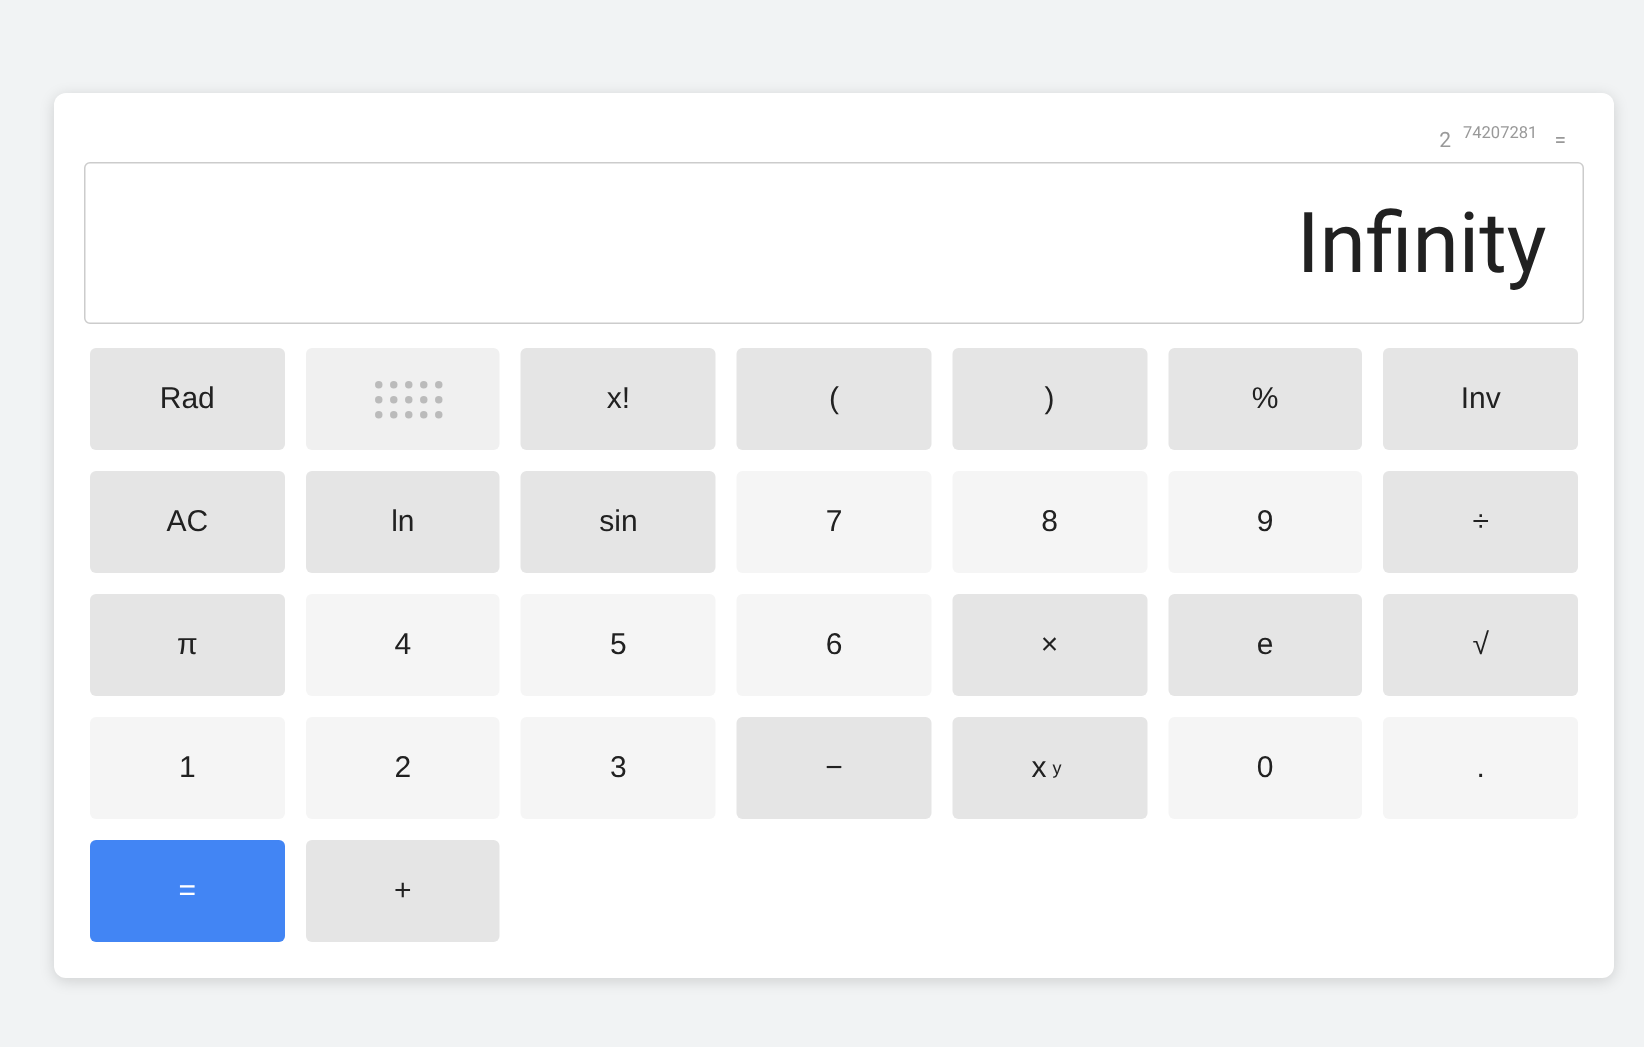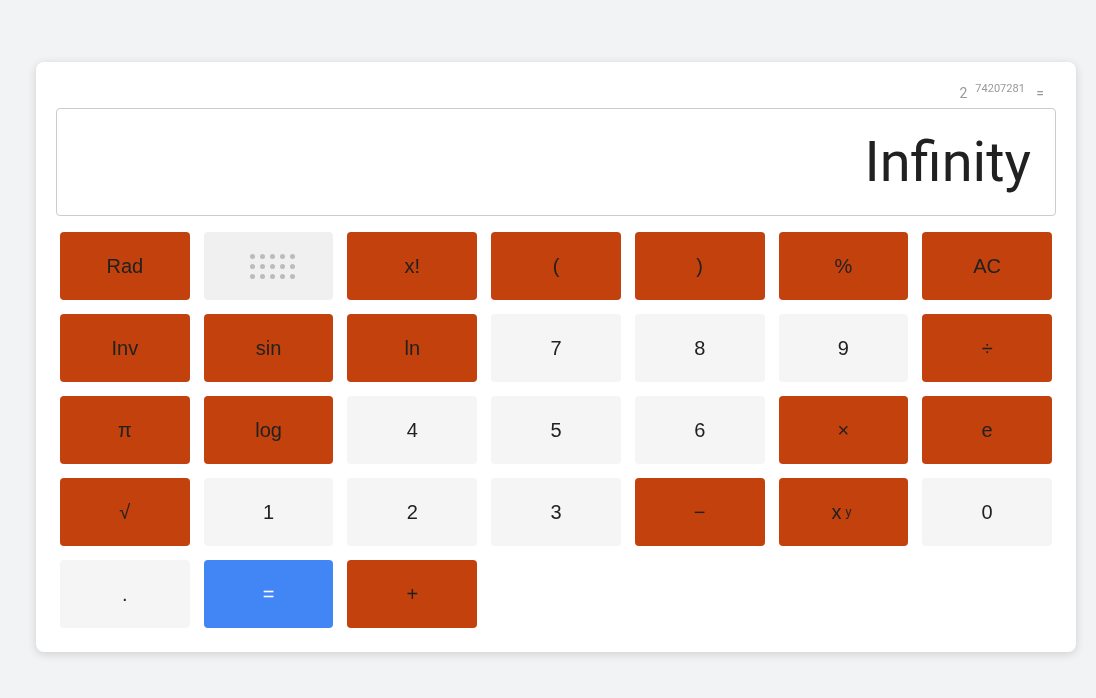--- a/index.html
+++ b/index.html
@@ -64,21 +64,21 @@
       padding: 18px 8px;
       min-height: 68px;
       display: flex;
       align-items: center;
       justify-content: center;
       transition: background 0.1s;
       color: #212121;
     }
 
     .btn-gray {
-      background: #c2410c;
+      background: #e5e5e5;
       color: #212121;
     }
 
     .btn-white {
       background: #f5f5f5;
       color: #212121;
     }
 
     .btn-blue {
       background: #4285f4;
@@ -138,32 +138,31 @@
       <div class="dot"></div>
         <div class="dot"></div>
         <div class="dot"></div>
         <div class="dot"></div>
         <div class="dot"></div>
     </button>
     <button class="btn btn-gray">x!</button>
     <button class="btn btn-gray">(</button>
     <button class="btn btn-gray">)</button>
     <button class="btn btn-gray">%</button>
+    <button class="btn btn-gray">Inv</button>
+
     <button class="btn btn-gray">AC</button>
-
-    <button class="btn btn-gray">Inv</button>
+    <button class="btn btn-gray">ln</button>
     <button class="btn btn-gray">sin</button>
-    <button class="btn btn-gray">ln</button>
     <button class="btn btn-white">7</button>
     <button class="btn btn-white">8</button>
     <button class="btn btn-white">9</button>
     <button class="btn btn-gray">÷</button>
 
     <button class="btn btn-gray">π</button>
-    <button class="btn btn-gray">log</button>
     <button class="btn btn-white">4</button>
     <button class="btn btn-white">5</button>
     <button class="btn btn-white">6</button>
     <button class="btn btn-gray">×</button>
 
     <button class="btn btn-gray">e</button>
     <button class="btn btn-gray">√</button>
     <button class="btn btn-white">1</button>
     <button class="btn btn-white">2</button>
     <button class="btn btn-white">3</button>

